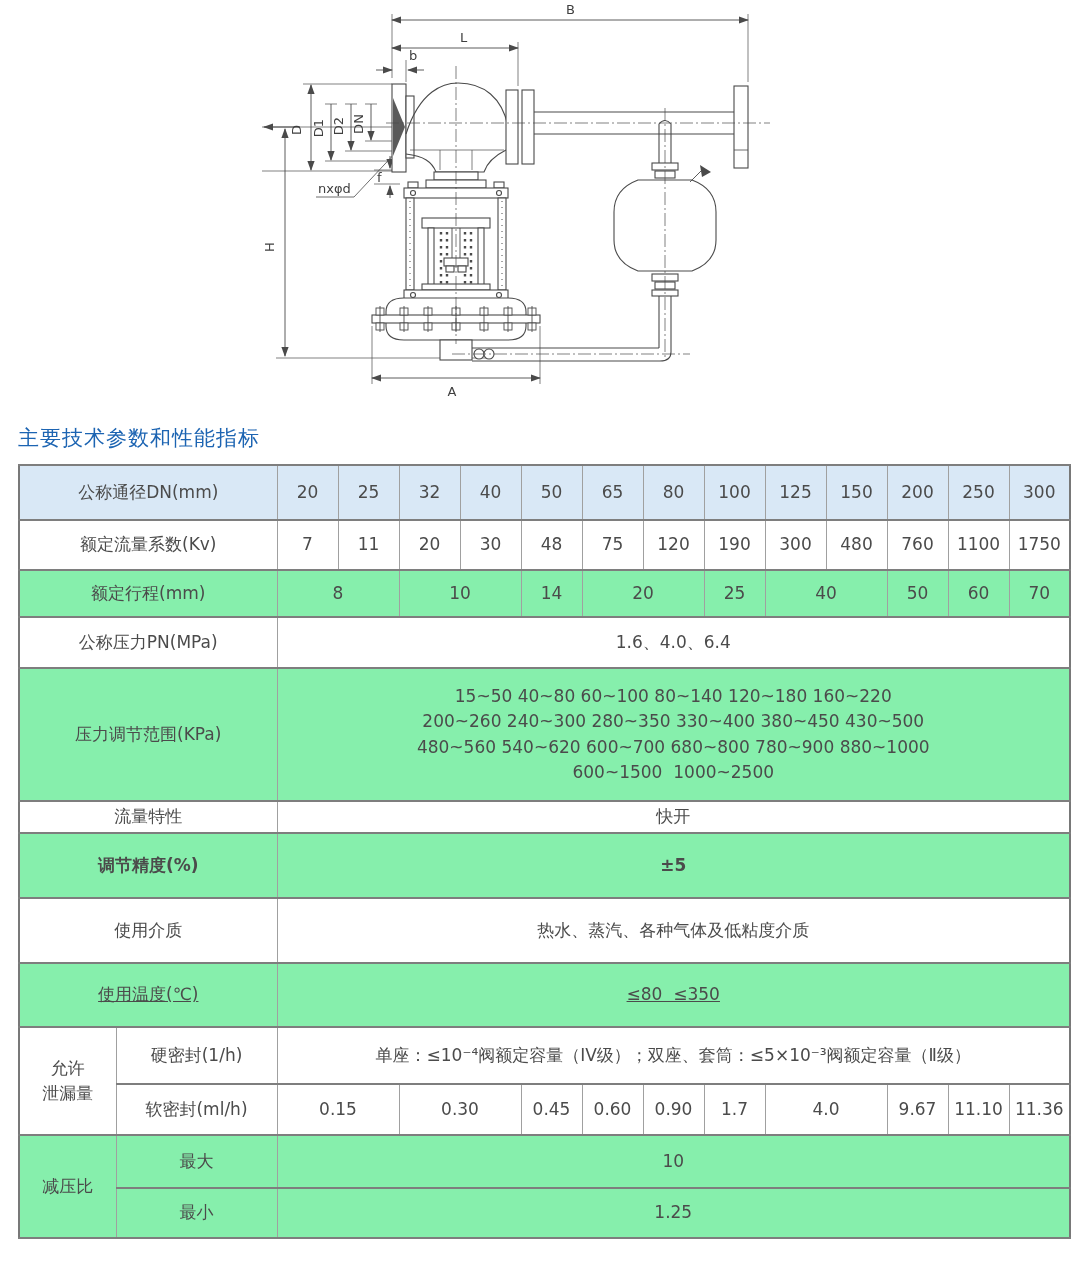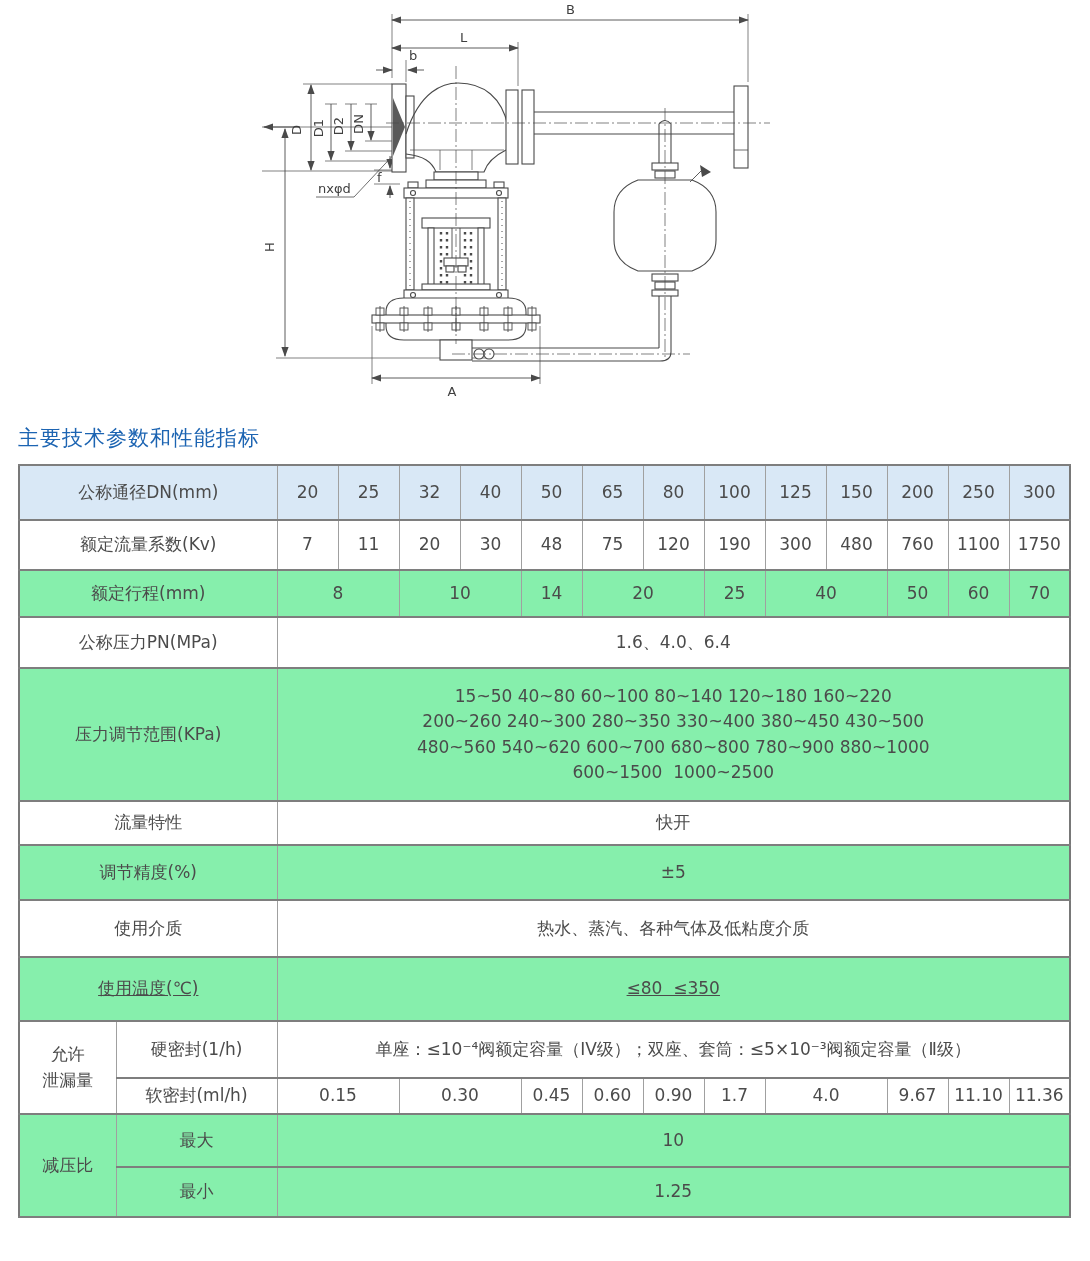--- a/index.html
+++ b/index.html
@@ -293,42 +293,42 @@
           <td>70</td>
         </tr>
         <tr class="bg-white" style="height: 51px;">
           <td colspan="2">公称压力PN(MPa)</td>
           <td colspan="13">1.6、4.0、6.4</td>
         </tr>
         <tr class="bg-gray" style="height: 133px;">
           <td colspan="2">压力调节范围(KPa)</td>
           <td colspan="13"><div>15~50 40~80 60~100 80~140 120~180 160~220</div><div>200~260 240~300 280~350 330~400 380~450 430~500</div><div>480~560 540~620 600~700 680~800 780~900 880~1000</div><div>600~1500  1000~2500</div></td>
         </tr>
-        <tr class="bg-white" style="height: 44px; margin-left: 44px;">
+        <tr class="bg-white" style="height: 32px; margin-left: 44px;">
           <td colspan="2">流量特性</td>
           <td colspan="13">快开</td>
         </tr>
-        <tr class="bg-gray" style="height: 55px;">
+        <tr class="bg-gray" style="height: 65px; font-weight: bold;">
           <td colspan="2">调节精度(%)</td>
           <td colspan="13">±5</td>
         </tr>
-        <tr class="bg-white" style="height: 57px;">
+        <tr class="bg-white" style="height: 65px;">
           <td colspan="2">使用介质</td>
           <td colspan="13">热水、蒸汽、各种气体及低粘度介质</td>
         </tr>
         <tr class="bg-gray" style="height: 64px; text-decoration: underline;">
           <td colspan="2">使用温度(℃)</td>
           <td colspan="13">≤80  ≤350</td>
         </tr>
         <tr class="bg-white" style="height: 57px;">
           <td rowspan="2" class="span-label"><div>允许</div><div>泄漏量</div></td>
           <td>硬密封(1/h)</td>
           <td colspan="13">单座：≤10⁻⁴阀额定容量（IV级）；双座、套筒：≤5×10⁻³阀额定容量（Ⅱ级）</td>
         </tr>
-        <tr class="bg-white" style="height: 36px; padding-left: 44px;">
+        <tr class="bg-white" style="height: 51px; padding-left: 44px;">
           <td>软密封(ml/h)</td>
           <td colspan="2">0.15</td>
           <td colspan="2">0.30</td>
           <td>0.45</td>
           <td>0.60</td>
           <td>0.90</td>
           <td>1.7</td>
           <td colspan="2">4.0</td>
           <td>9.67</td>
           <td>11.10</td>

